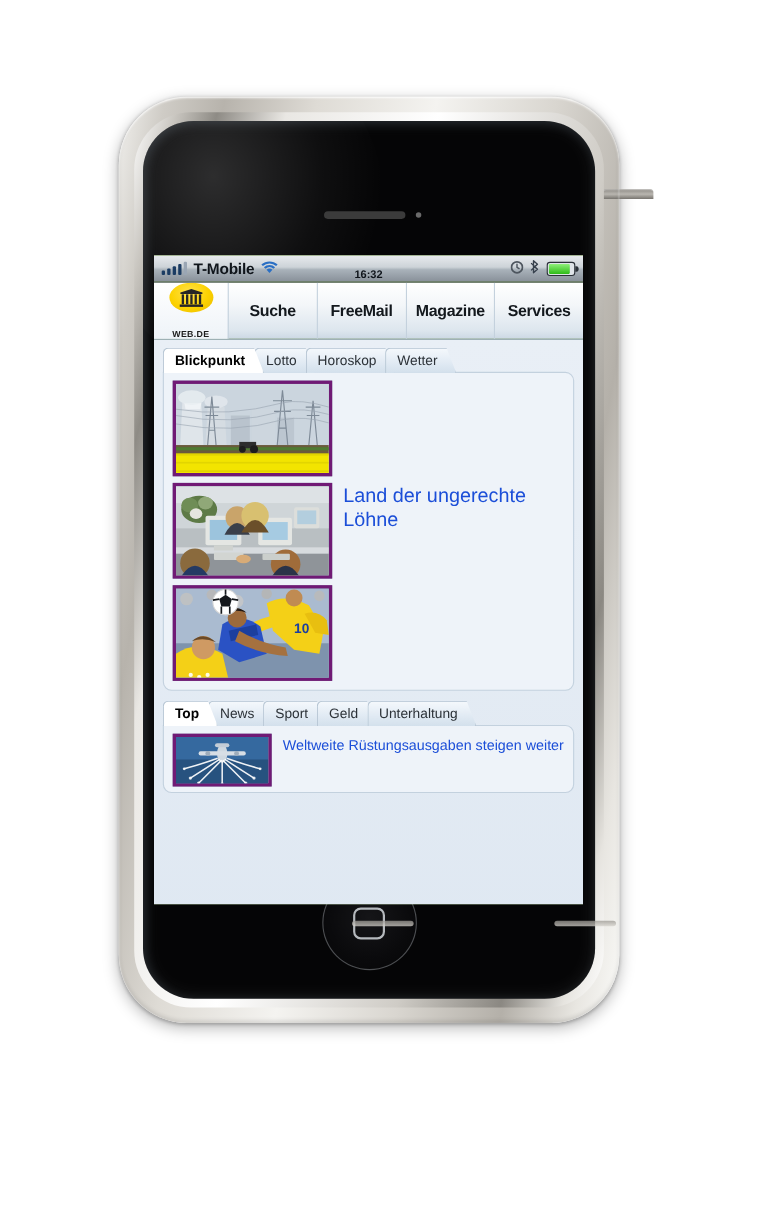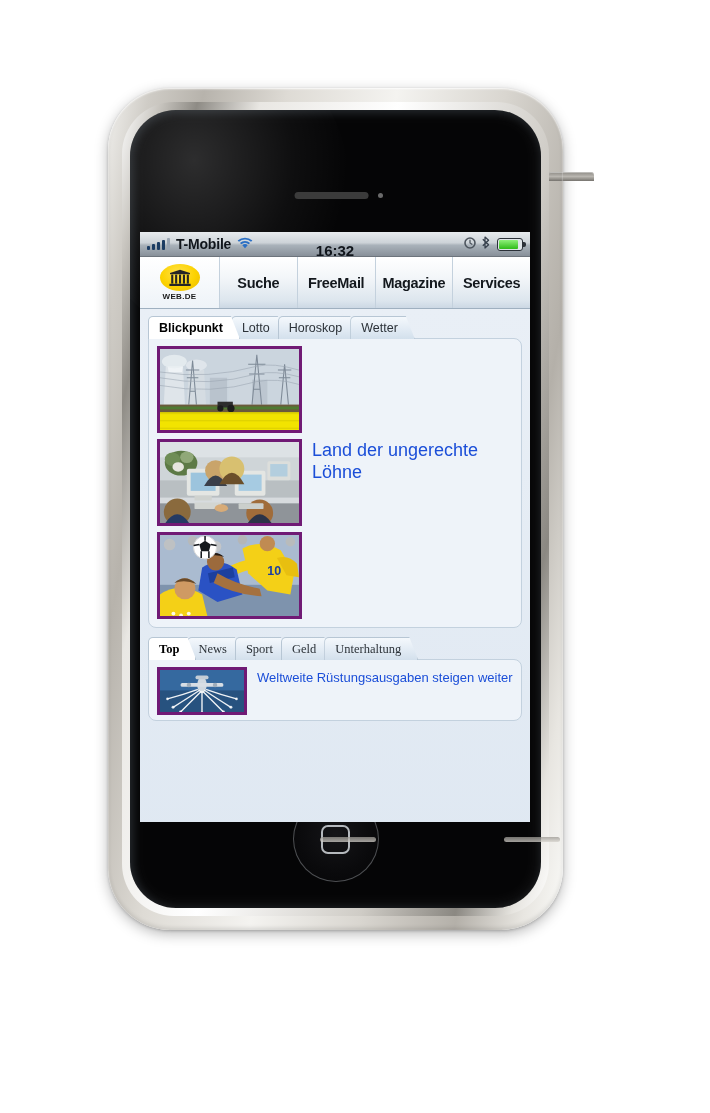--- a/index.html
+++ b/index.html
@@ -155,21 +155,21 @@
   .signal i { display: block; width: 3px; background: #1b3c63; border-radius: 1px; }
   .signal i:nth-child(1){ height: 4px; }
   .signal i:nth-child(2){ height: 6px; }
   .signal i:nth-child(3){ height: 8px; }
   .signal i:nth-child(4){ height: 10px; }
   .signal i:nth-child(5){ height: 12px; background:#9aa6b4; }
   .carrier { font-size: 14px; font-weight: bold; color: #10151b; letter-spacing:-.2px; }
   .sb-clock {
     position: absolute; left: 0; right: 0; top: 0; bottom: 0;
     display: flex; align-items: center; justify-content: center;
-    font-size: 15px; font-weight: bold; color: #10151b;
+    font-size: 10px; font-weight: bold; color: #10151b;
     pointer-events: none;
     margin-top: 12px;
   }
   .sb-right { margin-left: auto; display: flex; align-items: center; gap: 6px; }
   .battery {
     width: 26px; height: 13px;
     border: 1.5px solid #2b3138; border-radius: 3px;
     background: #dfe4e8; position: relative; padding: 1px;
   }
   .battery::after {
@@ -183,22 +183,22 @@
   }
 
   
   .webde-nav {
     height: 52px;
     background: linear-gradient(180deg,#ffffff 0%,#f3f6f9 40%,#dde6ee 85%,#ccd8e4 100%);
     border-bottom: 1px solid #9fb0c0;
     display: flex; align-items: stretch;
   }
   .logo-cell {
-    width: 80px;
-    display:flex; flex-direction:column; align-items:center; justify-content:center;
+    width: 68px;
+    display:flex; flex-direction:column; align-items:center; justify-content:space-between;
     border-right: 1px solid #c4d1dd;
     background: linear-gradient(180deg,#ffffff,#eef3f8);
   }
   .logo-oval {
     width: 40px; height: 27px;
     border-radius: 50%;
     background: radial-gradient(ellipse at 45% 35%, #ffe24d 0%, #fcd200 55%, #e8b900 100%);
     display:flex; align-items:center; justify-content:center;
   }
   .logo-gate { display:block; }
@@ -552,21 +552,21 @@
 
               <circle cx="47" cy="13" r="12" fill="#ffffff" stroke="#d6d6d6" stroke-width="1"></circle>
               <polygon points="47,6 53,10 51,17 43,17 41,10" fill="#15181c"></polygon>
               <path d="M47 1 L47 6 M59 11 L53 10 M35 11 L41 10 M43 24 L43 17 M51 24 L51 17" stroke="#15181c" stroke-width="1.6" fill="none"></path>
             </svg>
           </div>
         </div>
 
       </div>
 
-      <div class="tabstrip" style="margin-top:9px;font-family:Liberation Serif, serif;">
+      <div class="tabstrip" style="margin-top:9px;">
         <div class="tab active">
           <span>Top</span>
         </div>
         <div class="tab">
           <span>News</span>
         </div>
         <div class="tab">
           <span>Sport</span>
         </div>
         <div class="tab">

